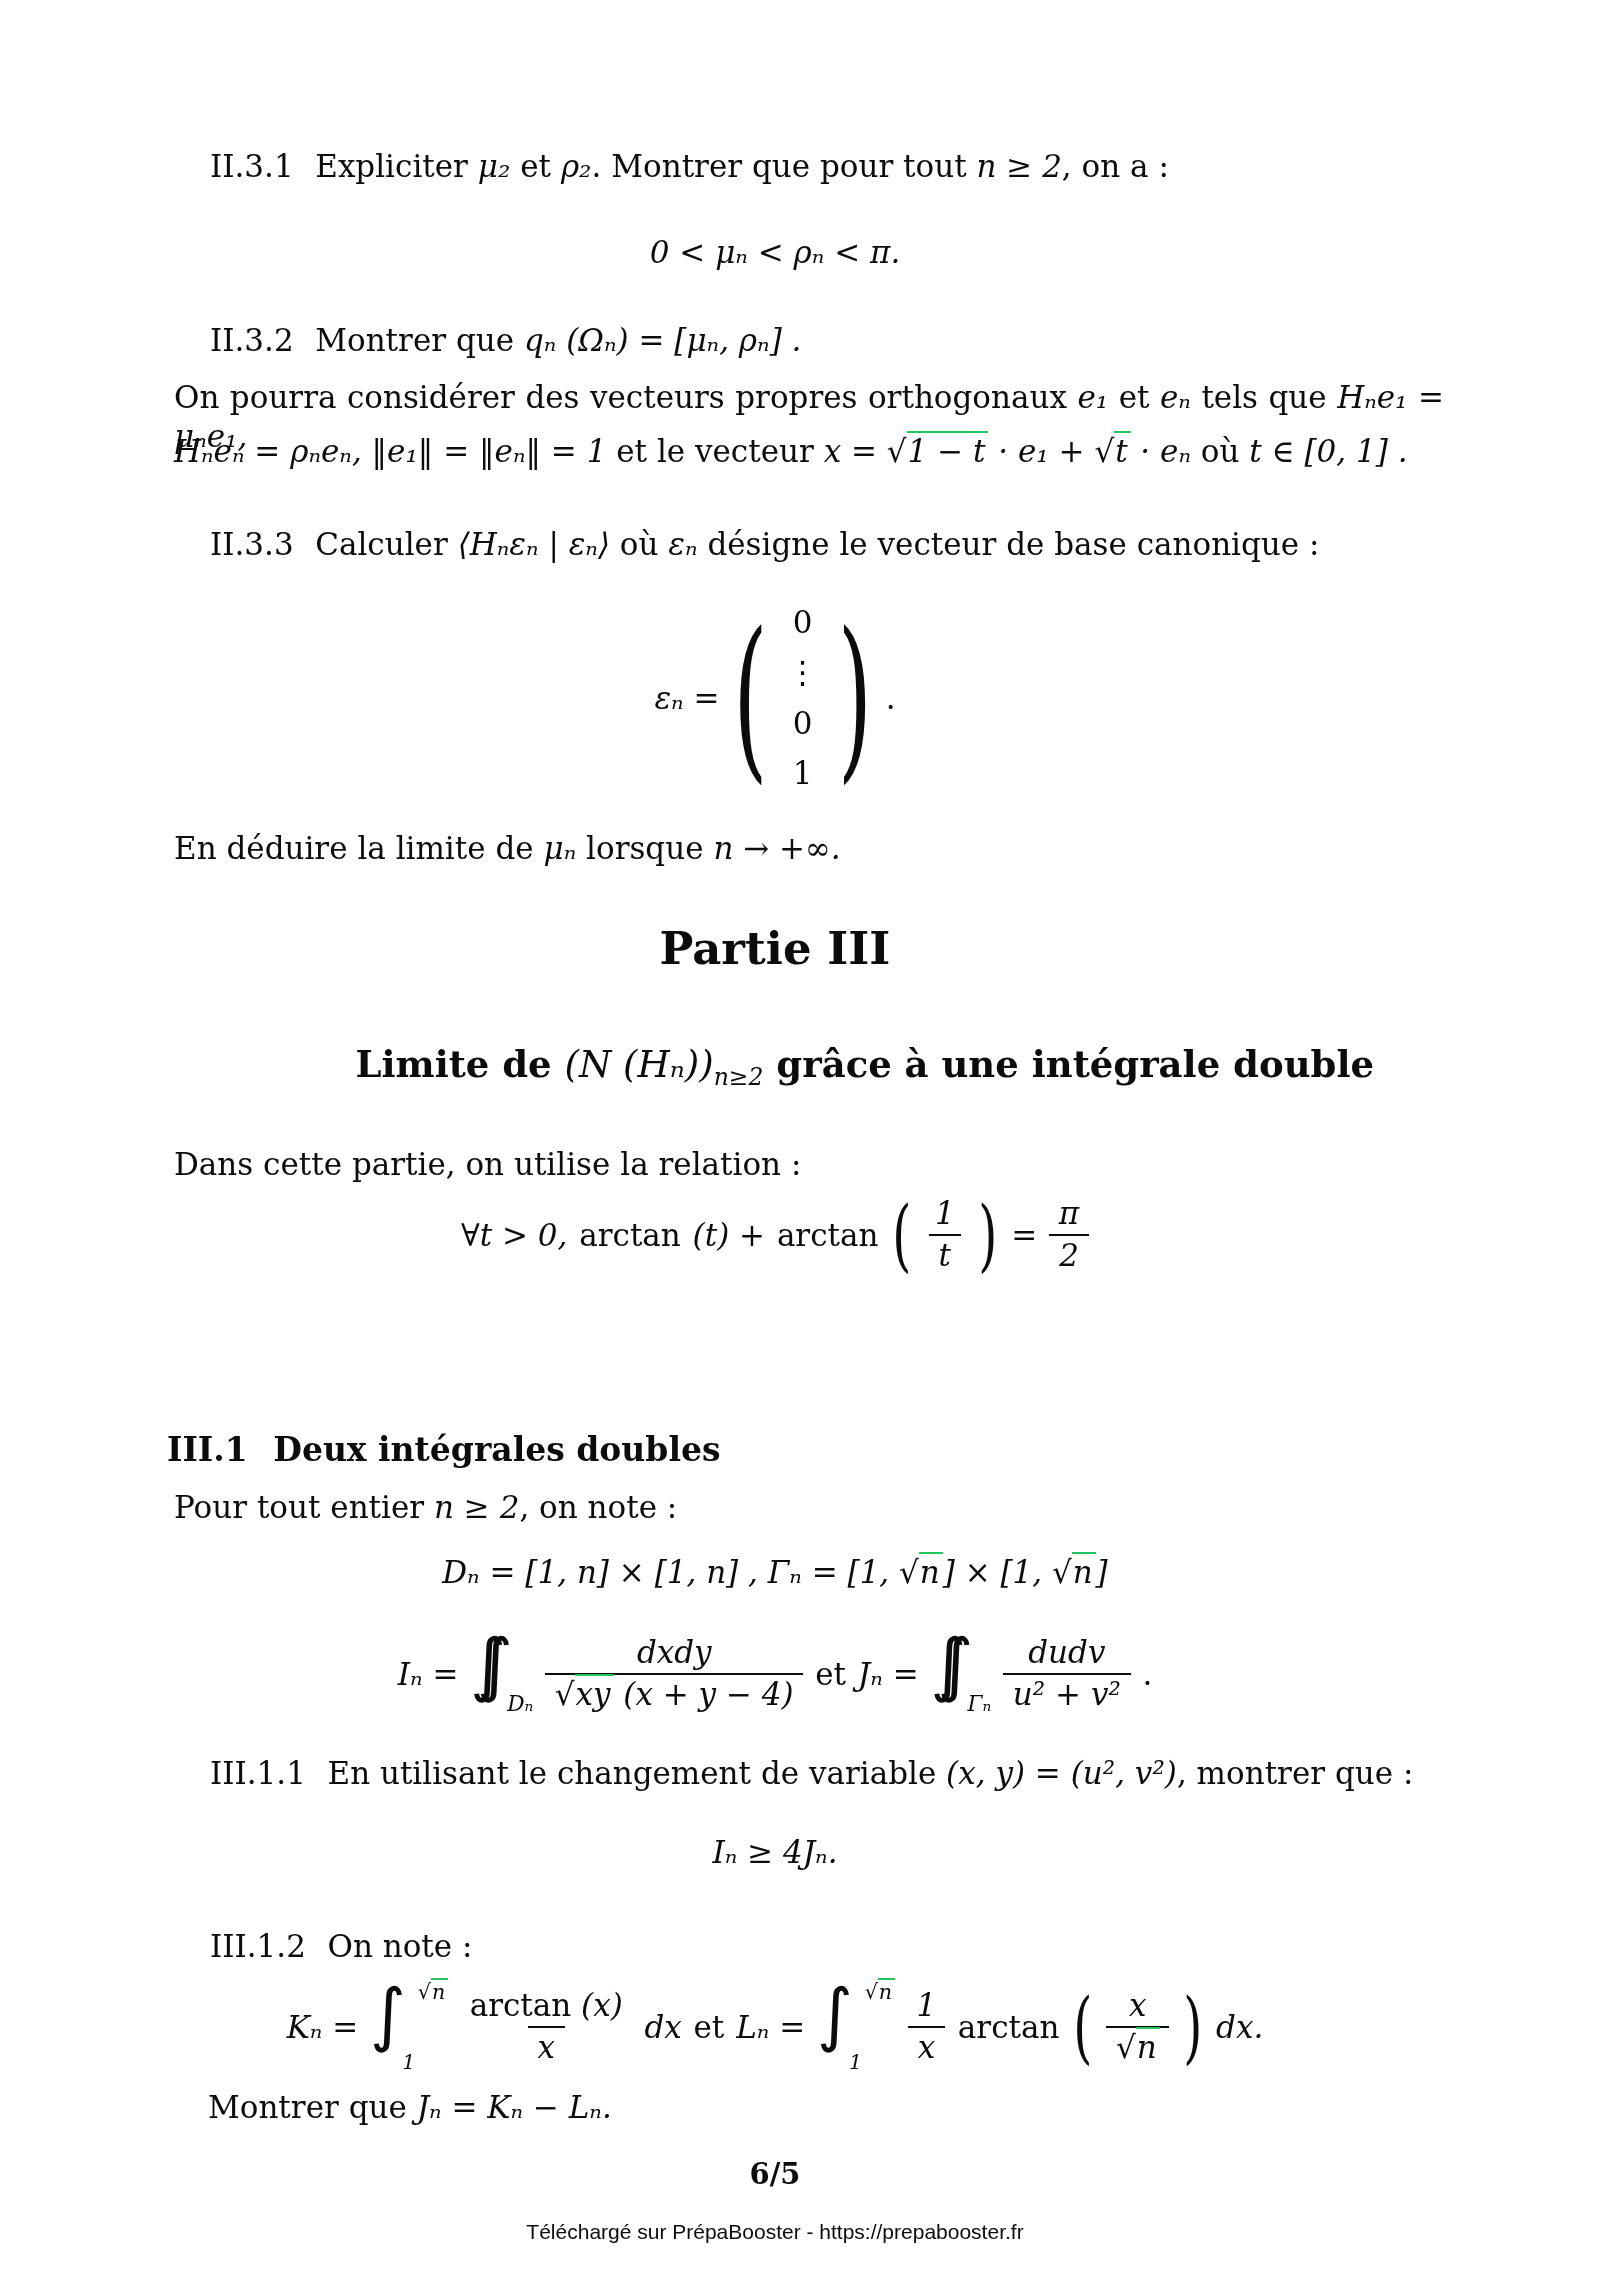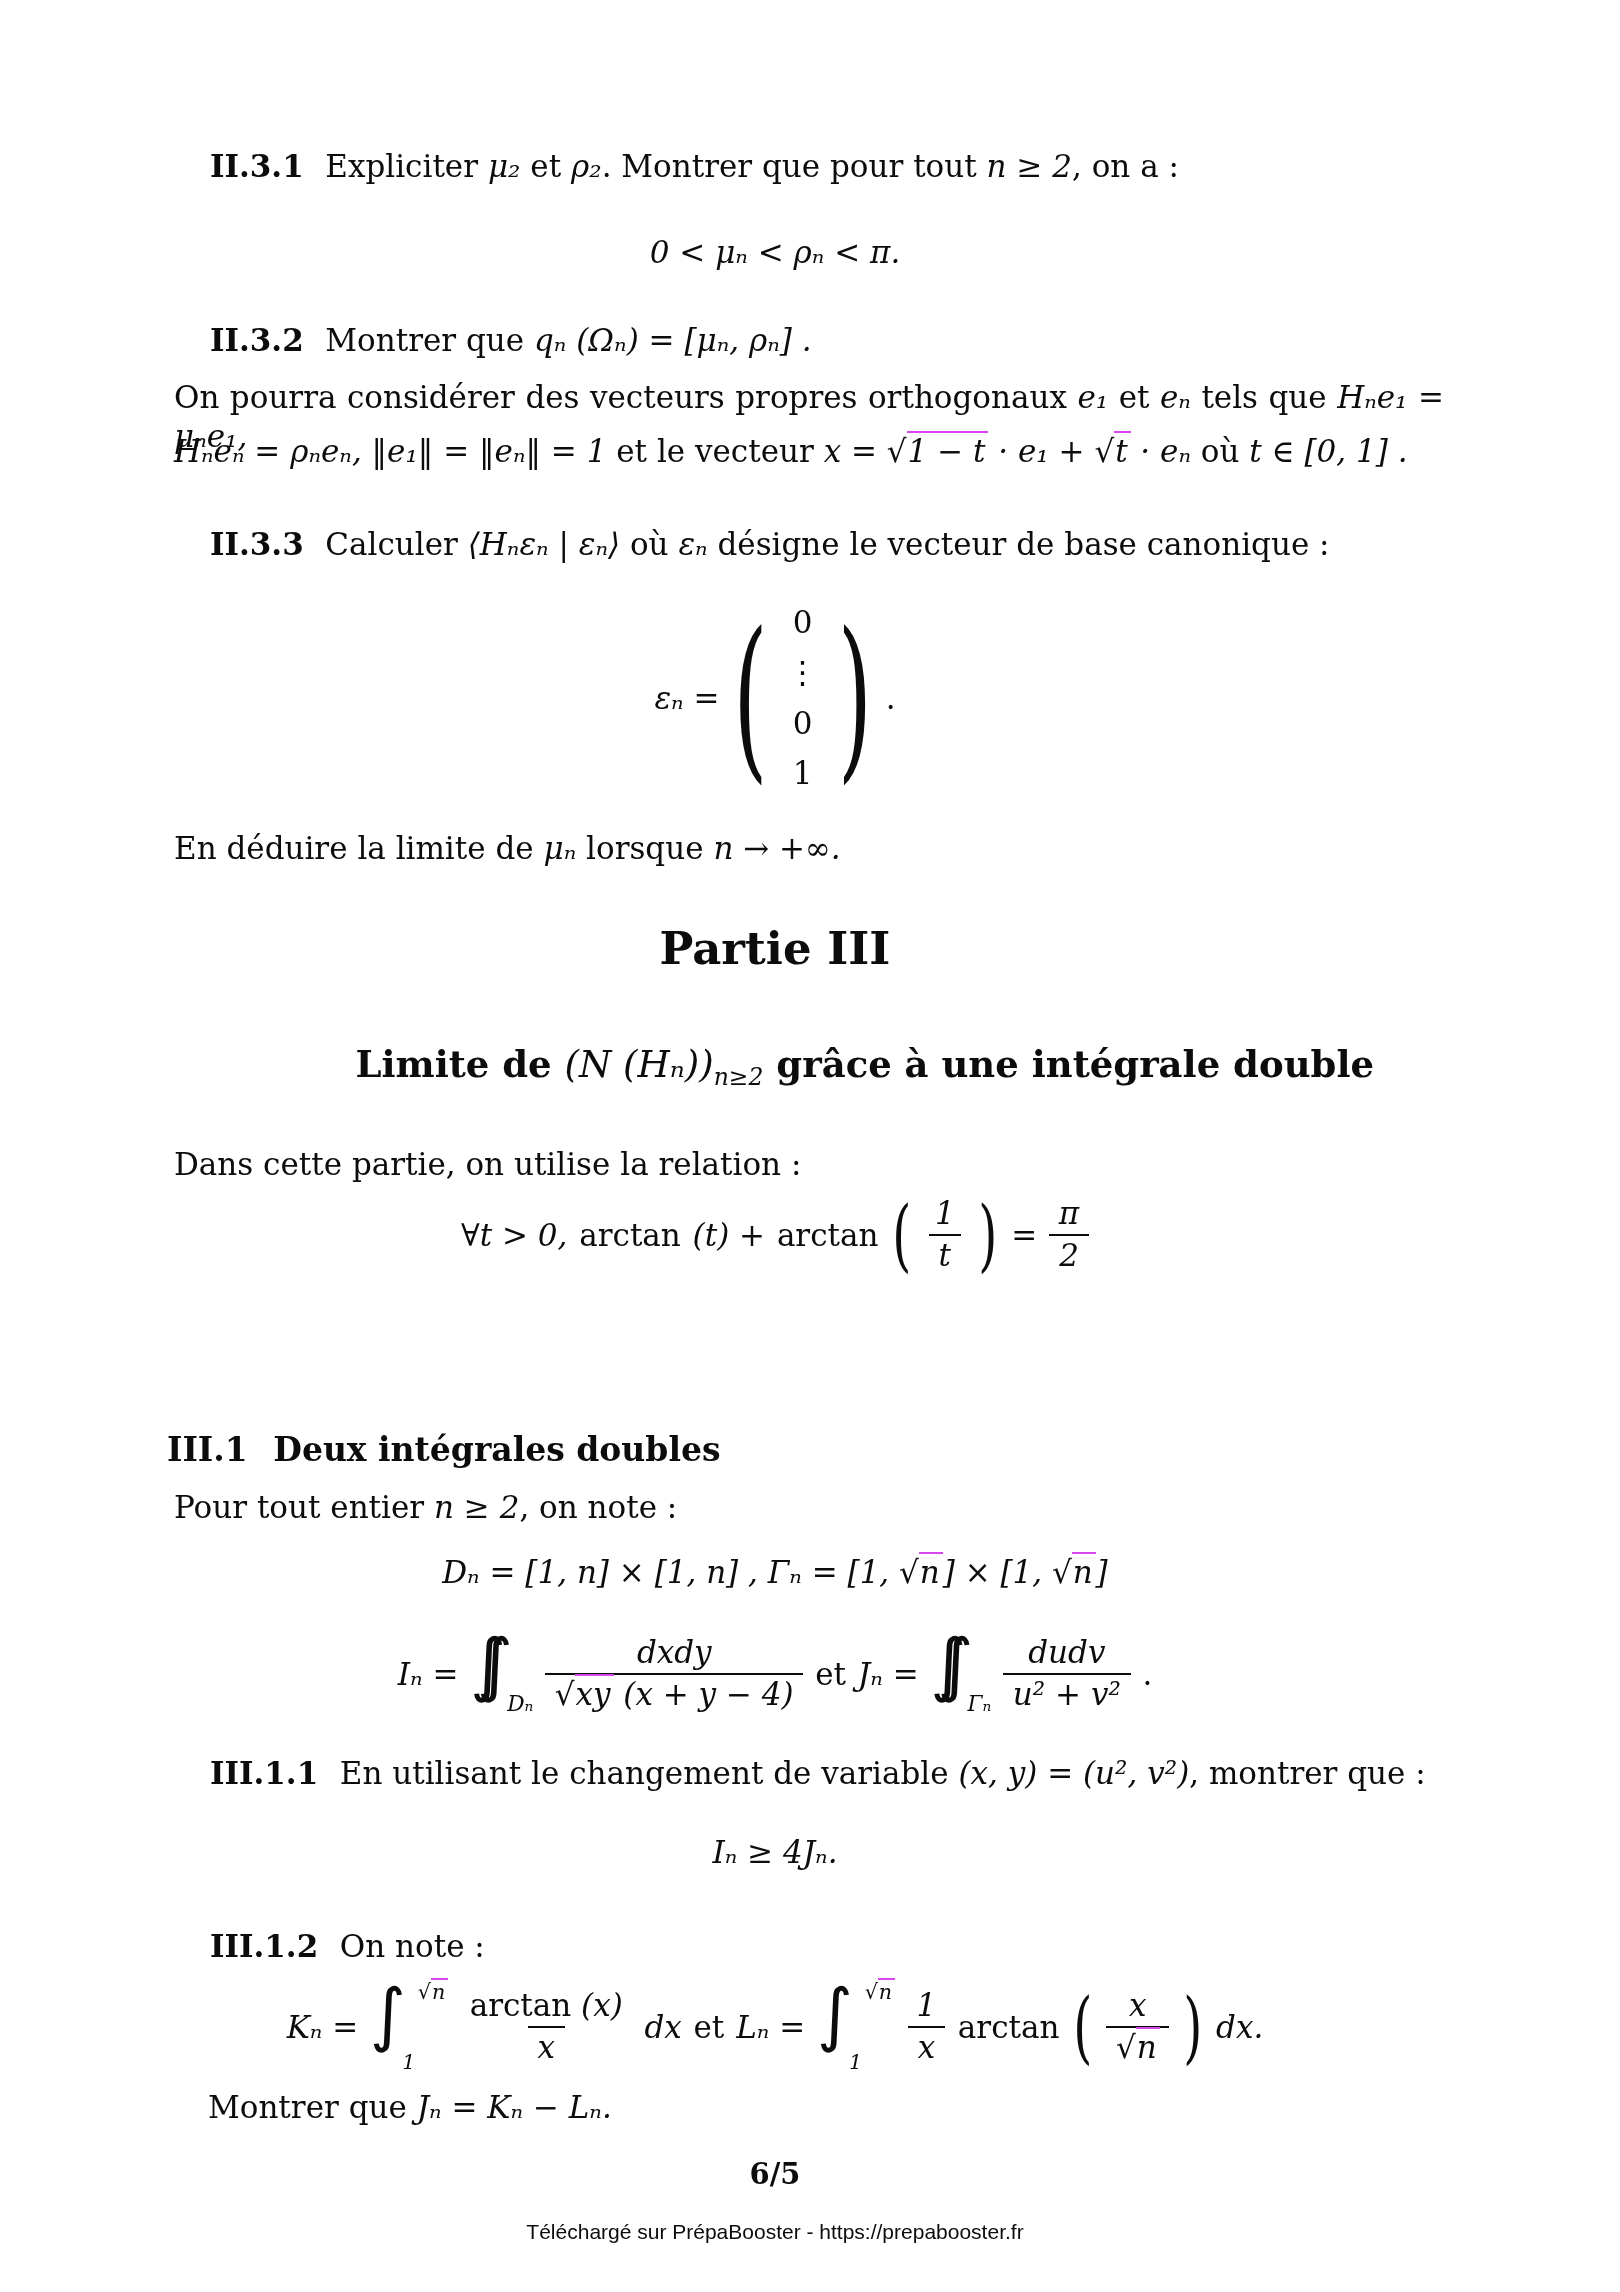--- a/index.html
+++ b/index.html
@@ -11,31 +11,31 @@
     color:#0c0c0c;
     font-family:"DejaVu Serif", serif;
     font-size:31px;
     line-height:1.25;
   }
   .blk{position:absolute;white-space:normal;}
   .qitem{left:210px;right:176px;}
   .body-left{left:174px;right:176px;}
   .ctr{left:176px;width:1198px;text-align:center;}
   .eqrow{left:176px;width:1198px;display:flex;justify-content:center;align-items:center;gap:11.8px;white-space:nowrap;}
-  .qlabel{font-weight:bold;margin-right:21.6px;}
+  .qlabel{font-weight:normal;margin-right:21.6px;}
   .m{font-style:italic;}
   .fn{font-style:normal;}
   .just{text-align:justify;text-align-last:justify;}
   .part-title{font-weight:bold;font-size:45px;}
   .subtitle{font-weight:bold;font-size:37px;text-align:right;}
   .subtitle .m{font-weight:normal;}
   .subtitle sub{font-size:23.5px;font-style:italic;font-weight:normal;}
   .sec-head{font-weight:bold;font-size:33px;left:167px;right:176px;}
   .sec-head .slabel{margin-right:25.5px;}
-  .rt{border-top:2px solid #d946ef;padding:0 2.9px 0 1px;}
+  .rt{border-top:2px solid #22c55e;padding:0 2.9px 0 1px;}
   
   .frac{display:inline-flex;flex-direction:column;align-items:center;vertical-align:middle;white-space:nowrap;}
   .frac .num,.frac .den{padding:2px 9.8px;line-height:1.15;}
   .frac .den{border-top:2px solid #0c0c0c;}
   
   .bigop{display:inline-flex;align-items:flex-start;}
   .opglyph{font-family:"DejaVu Sans",sans-serif;font-size:69px;line-height:1;letter-spacing:-0.42em;padding-right:0.42em;font-style:normal;}
   .opglyph.single{letter-spacing:0;padding-right:0;}
   .opsub{font-size:21.6px;font-style:italic;margin-top:61px;margin-left:-5.9px;text-align:center;}
   .oplims{display:inline-flex;flex-direction:column;justify-content:space-between;height:94px;font-size:20.6px;font-style:italic;margin-left:0px;}

